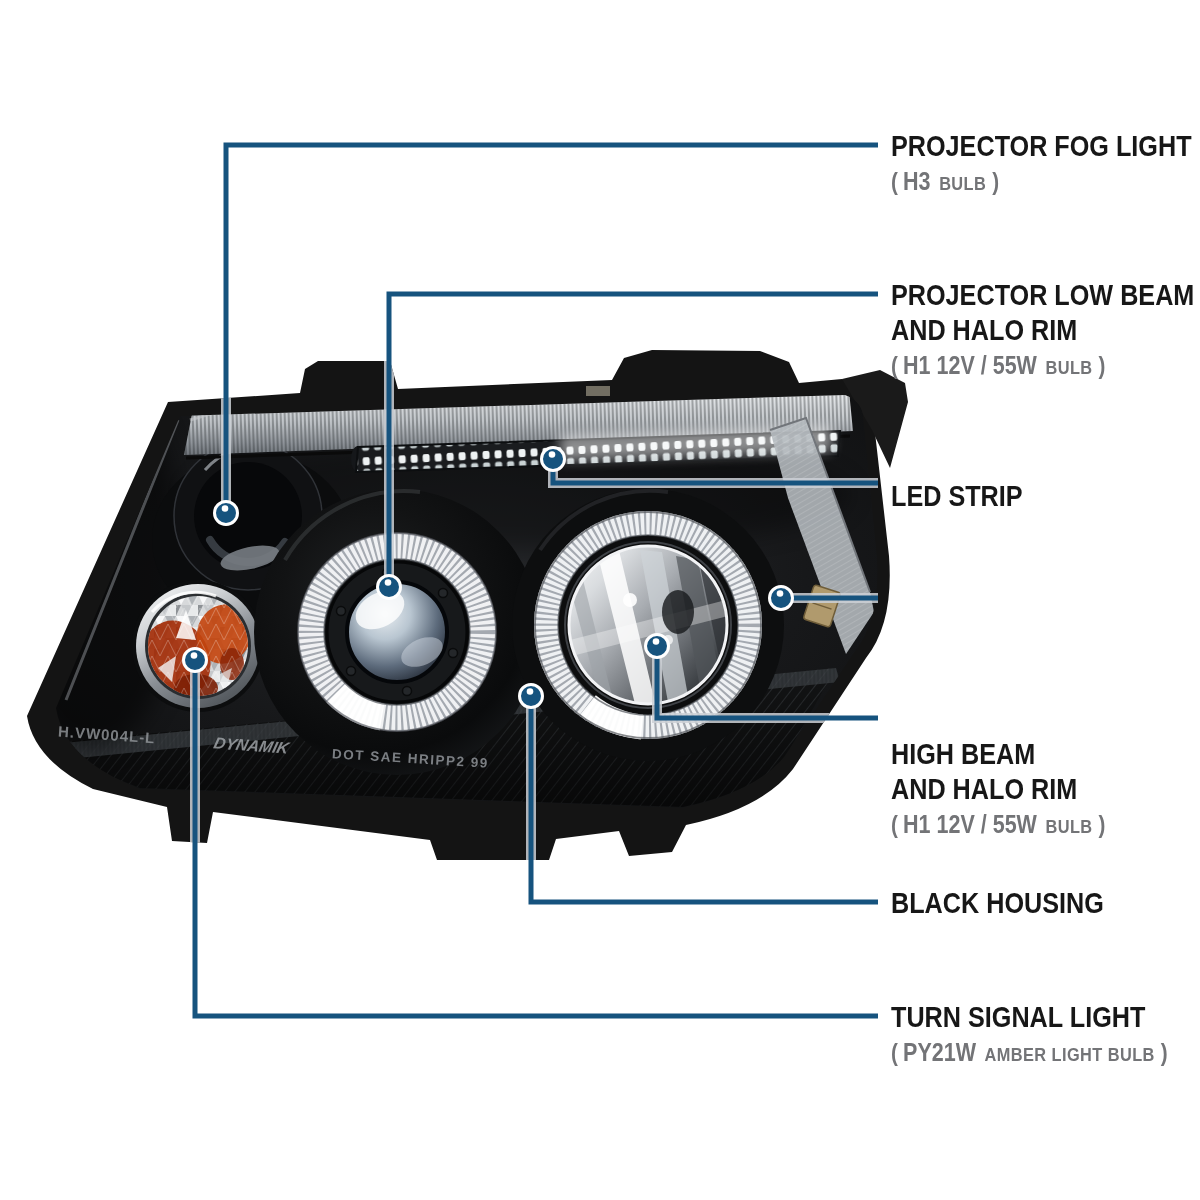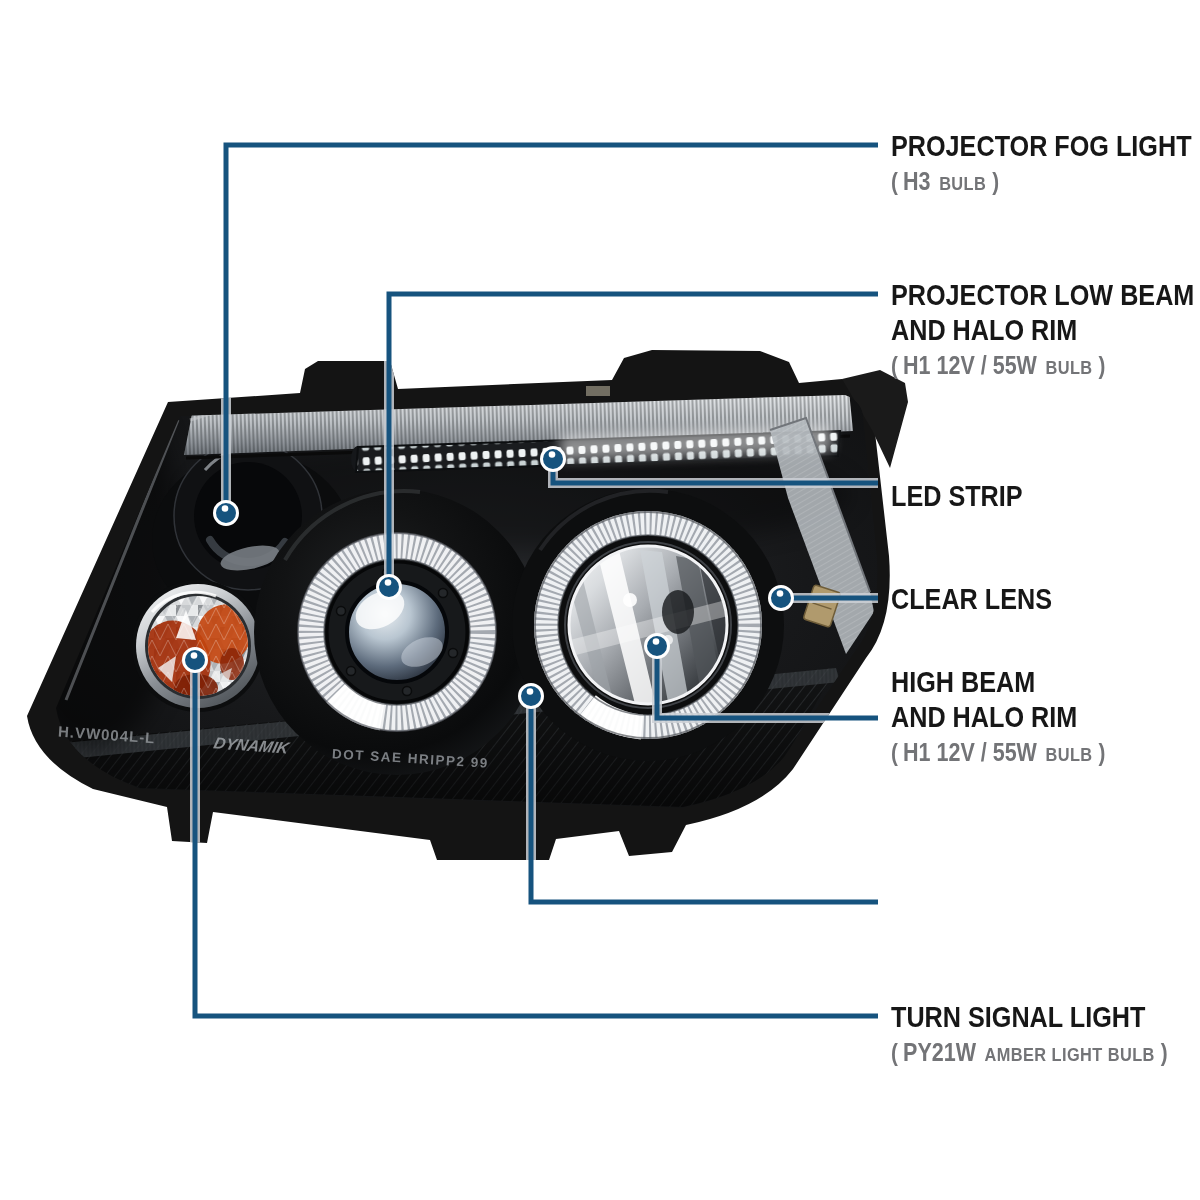--- a/index.html
+++ b/index.html
@@ -302,29 +302,29 @@
 <div class="callout-label" style="top:277px">
   <div class="cl-main">PROJECTOR LOW BEAM</div>
   <div class="cl-main">AND HALO RIM</div>
   <div class="cl-spec"><span class="sp-paren">(</span><span class="sp-code">H1 12V / 55W</span><span class="sp-label">BULB</span><span class="sp-paren sp-close">)</span></div>
 </div>
 
 <div class="callout-label" style="top:478px">
   <div class="cl-main">LED STRIP</div>
 </div>
 
-<div class="callout-label" style="top:581px">
-  <div class="cl-main">CLEAR LENS</div>
-</div>
-
-<div class="callout-label" style="top:664px">
+
+<div class="callout-label" style="top:736px">
   <div class="cl-main">HIGH BEAM</div>
   <div class="cl-main">AND HALO RIM</div>
   <div class="cl-spec"><span class="sp-paren">(</span><span class="sp-code">H1 12V / 55W</span><span class="sp-label">BULB</span><span class="sp-paren sp-close">)</span></div>
 </div>
 
+<div class="callout-label" style="top:885px">
+  <div class="cl-main">BLACK HOUSING</div>
+</div>
 
 <div class="callout-label" style="top:999px">
   <div class="cl-main">TURN SIGNAL LIGHT</div>
   <div class="cl-spec"><span class="sp-paren">(</span><span class="sp-code">PY21W</span><span class="sp-label">AMBER LIGHT BULB</span><span class="sp-paren sp-close">)</span></div>
 </div>
 
 </div>
 
 </body></html>

